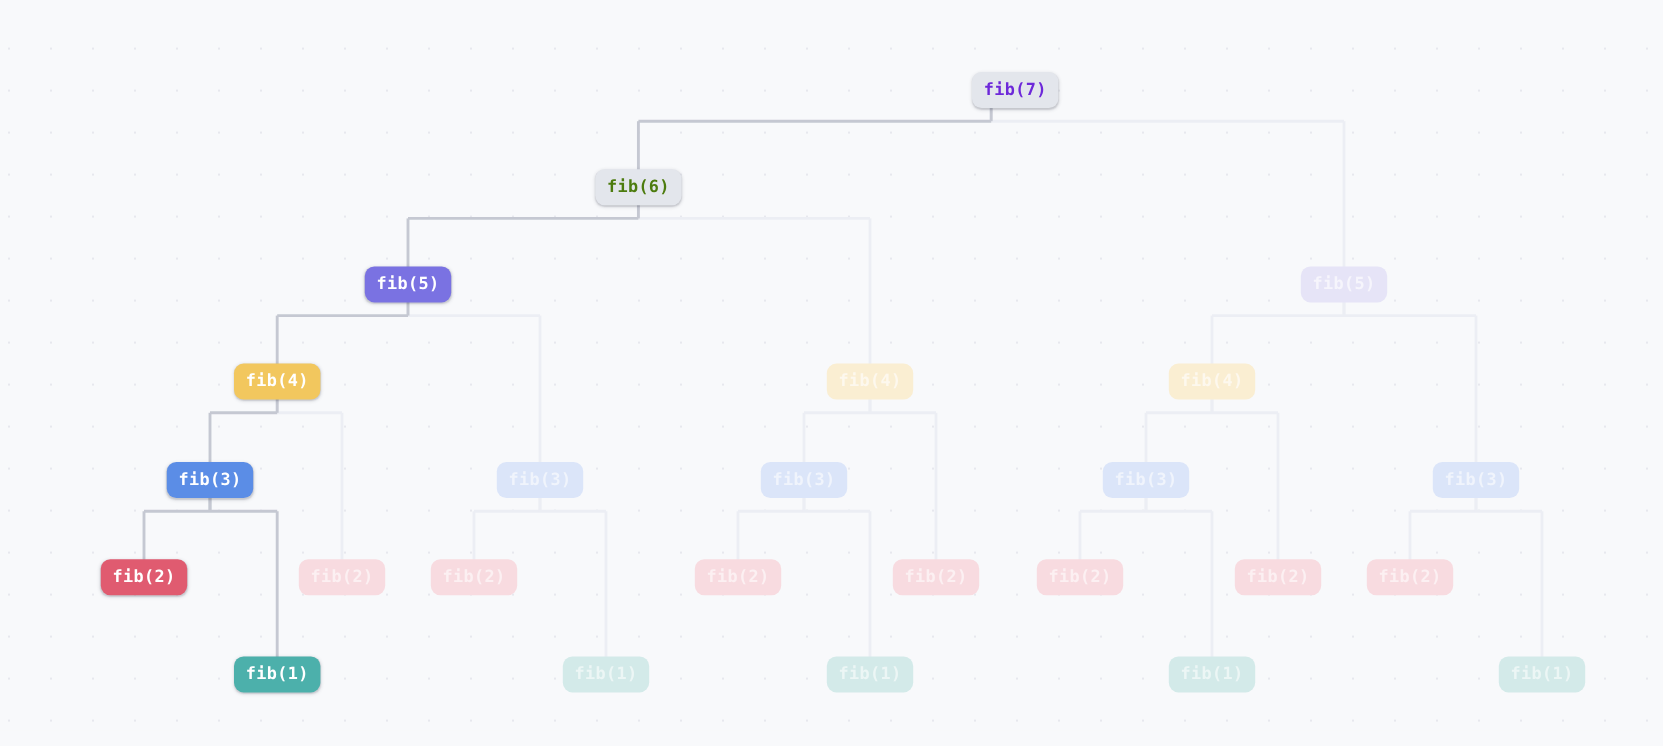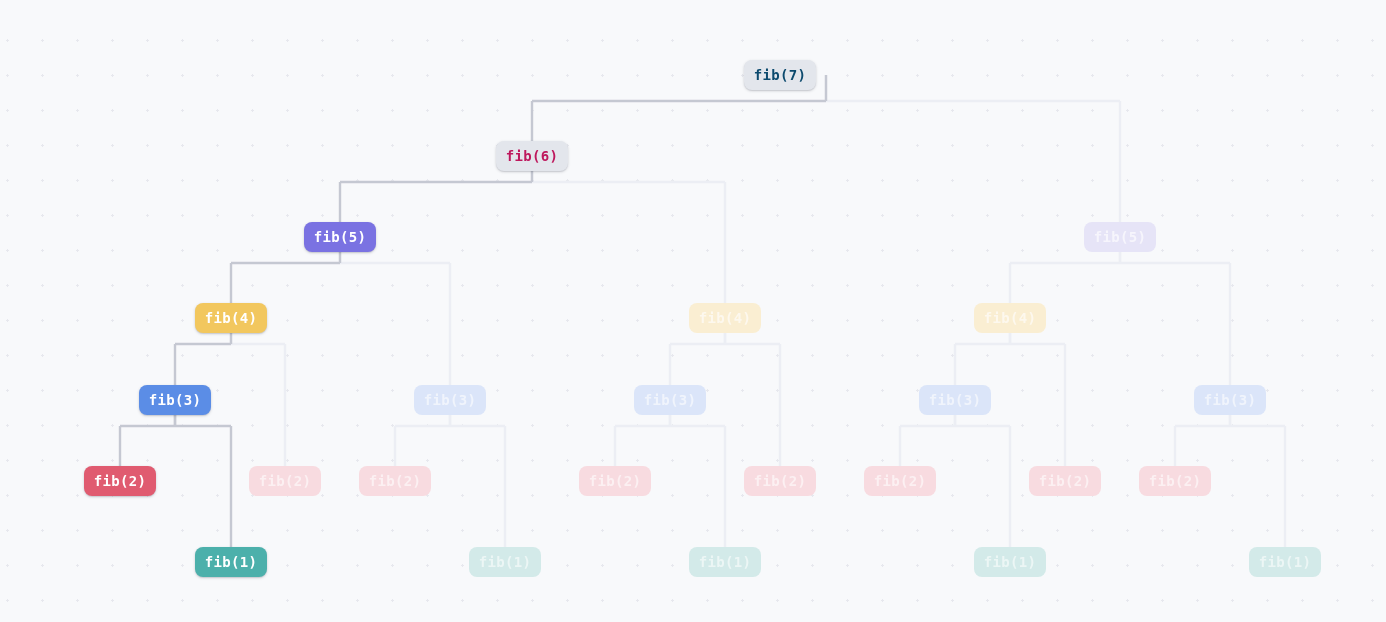--- a/index.html
+++ b/index.html
@@ -143,22 +143,22 @@
       <line x1="231" y1="344" x2="175" y2="344" stroke="#c5c8d2" stroke-width="2.4" stroke-linecap="butt"></line>
       <line x1="175" y1="344" x2="175" y2="400" stroke="#c5c8d2" stroke-width="2.4" stroke-linecap="butt"></line>
       <line x1="175" y1="400" x2="175" y2="426" stroke="#c5c8d2" stroke-width="2.4" stroke-linecap="butt"></line>
       <line x1="175" y1="426" x2="120" y2="426" stroke="#c5c8d2" stroke-width="2.4" stroke-linecap="butt"></line>
       <line x1="120" y1="426" x2="120" y2="481" stroke="#c5c8d2" stroke-width="2.4" stroke-linecap="butt"></line>
       <line x1="175" y1="400" x2="175" y2="426" stroke="#c5c8d2" stroke-width="2.4" stroke-linecap="butt"></line>
       <line x1="175" y1="426" x2="231" y2="426" stroke="#c5c8d2" stroke-width="2.4" stroke-linecap="butt"></line>
       <line x1="231" y1="426" x2="231" y2="562" stroke="#c5c8d2" stroke-width="2.4" stroke-linecap="butt"></line>
     </svg>
   <div id="node-layer">
-      <div class="node active" style="left: 744px; top: 60px; width: 72px; background: rgb(227, 230, 236); color: #0c4a6e;">fib(7)</div>
-      <div class="node active" style="left: 496px; top: 141px; width: 72px; background: rgb(227, 230, 236); color: #be185d;">fib(6)</div>
+      <div class="node active" style="left: 810px; top: 60px; width: 72px; background: rgb(227, 230, 236); color: #6d28d9;">fib(7)</div>
+      <div class="node active" style="left: 496px; top: 141px; width: 72px; background: rgb(227, 230, 236); color: #4d7c0f;">fib(6)</div>
       <div class="node faded" style="left: 1084px; top: 222px; width: 72px; background: rgb(230, 228, 247); color: rgb(246, 245, 252);">fib(5)</div>
       <div class="node active" style="left: 304px; top: 222px; width: 72px; background: rgb(122, 114, 226); color: rgb(255, 255, 255);">fib(5)</div>
       <div class="node faded" style="left: 689px; top: 303px; width: 72px; background: rgb(250, 238, 210); color: rgb(253, 248, 238);">fib(4)</div>
       <div class="node active" style="left: 195px; top: 303px; width: 72px; background: rgb(242, 199, 94); color: rgb(255, 255, 255);">fib(4)</div>
       <div class="node faded" style="left: 414px; top: 385px; width: 72px; background: rgb(219, 229, 249); color: rgb(240, 244, 252);">fib(3)</div>
       <div class="node faded" style="left: 634px; top: 385px; width: 72px; background: rgb(219, 229, 249); color: rgb(240, 244, 252);">fib(3)</div>
       <div class="node faded" style="left: 744px; top: 466px; width: 72px; background: rgb(248, 219, 224); color: rgb(252, 240, 242);">fib(2)</div>
       <div class="node faded" style="left: 974px; top: 303px; width: 72px; background: rgb(250, 238, 210); color: rgb(253, 248, 238);">fib(4)</div>
       <div class="node faded" style="left: 1194px; top: 385px; width: 72px; background: rgb(219, 229, 249); color: rgb(240, 244, 252);">fib(3)</div>
       <div class="node active" style="left: 139px; top: 385px; width: 72px; background: rgb(91, 141, 230); color: rgb(255, 255, 255);">fib(3)</div>

